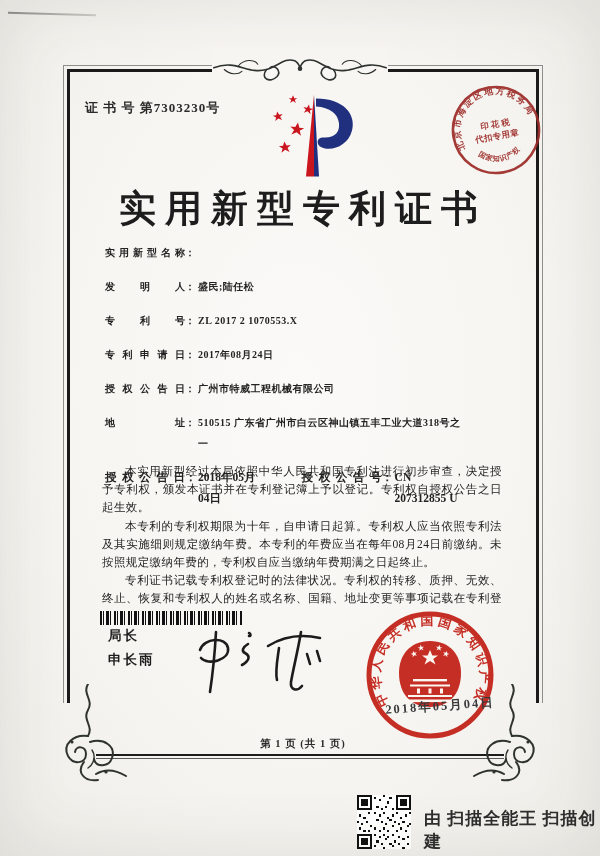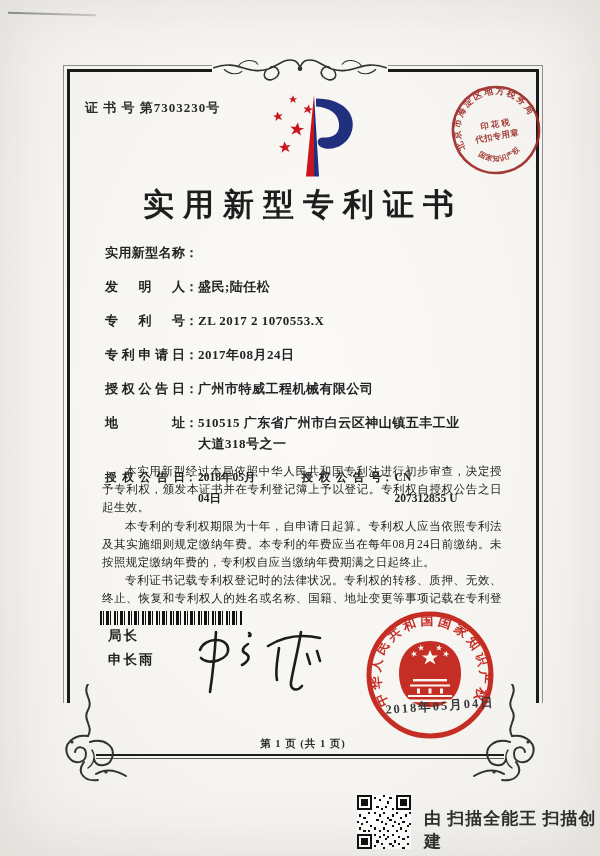--- a/index.html
+++ b/index.html
@@ -37,27 +37,27 @@
 
   
   .cert-no {
     position:absolute; left:85px; top:99px; font-size:13px; font-weight:600;
     letter-spacing:1px; color:#2a2a2a;
   }
   .logo { position:absolute; left:240px; top:88px; width:120px; height:96px; }
   .seal-tax { position:absolute; left:448px; top:82px; width:96px; height:96px; transform:rotate(-10deg); opacity:.92; }
   .title {
     position:absolute; left:67px; top:184px; width:472px; text-align:center;
-    font-size:31px; font-weight:700; letter-spacing:9px; color:#1d1d1d;
+    font-size:37px; font-weight:700; letter-spacing:9px; color:#1d1d1d;
   }
 
   
   .fields { position:absolute; left:105px; top:242px; width:358px; }
   .field-row { display:flex; align-items:flex-start; margin-bottom:13px; line-height:21px;
-    font-size:13px; font-weight:600; color:#232323; }
+    font-size:10px; font-weight:600; color:#232323; }
   .flabel { display:inline-block; width:80px; text-align:justify; text-align-last:justify; flex:none; }
   .fcolon { flex:none; width:13px; }
   .fvalue { flex:1; letter-spacing:.5px; }
   .grant-row { display:flex; margin-top:2px; font-size:11.5px; font-weight:600; line-height:21px; }
   .grant-pair { display:flex; }
   .grant-pair.second { margin-left:37px; }
 
   
   .paras { position:absolute; left:102px; top:462px; width:400px; }
   .para {

